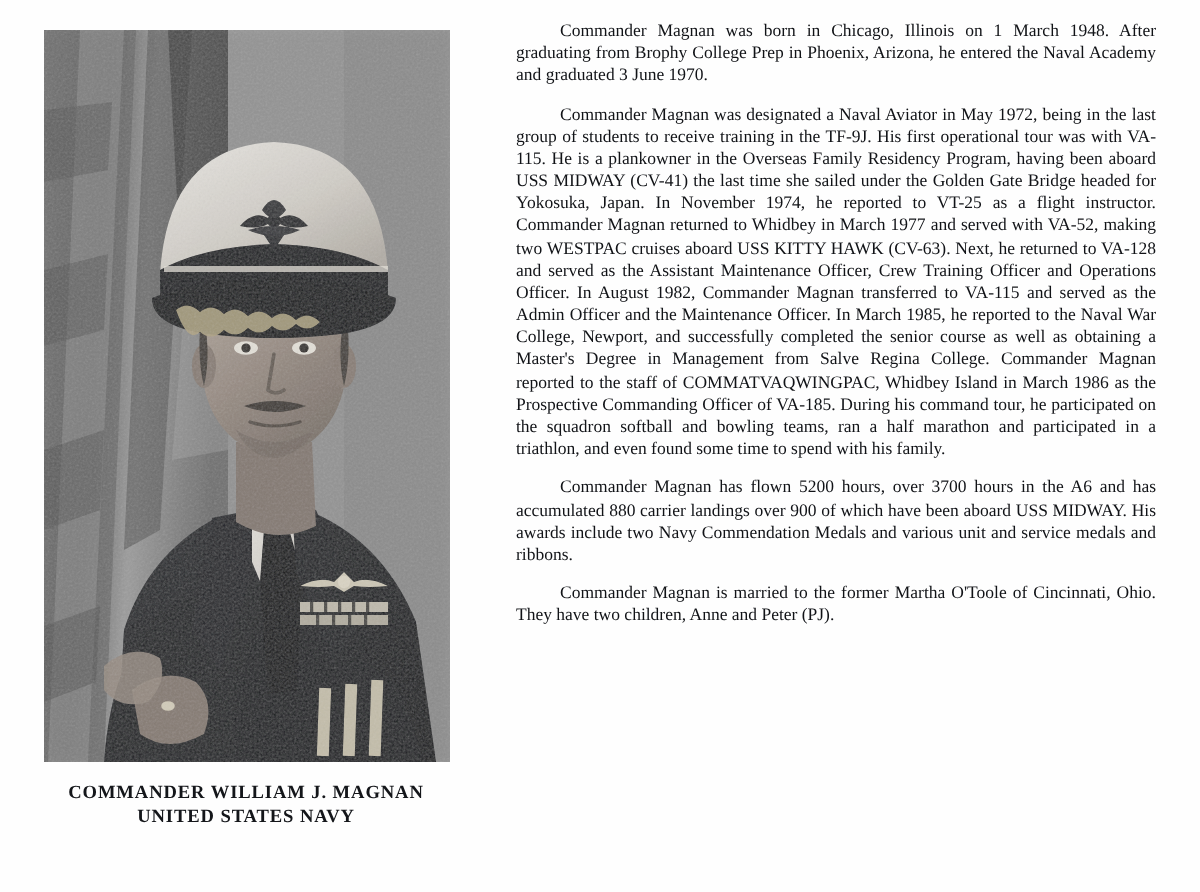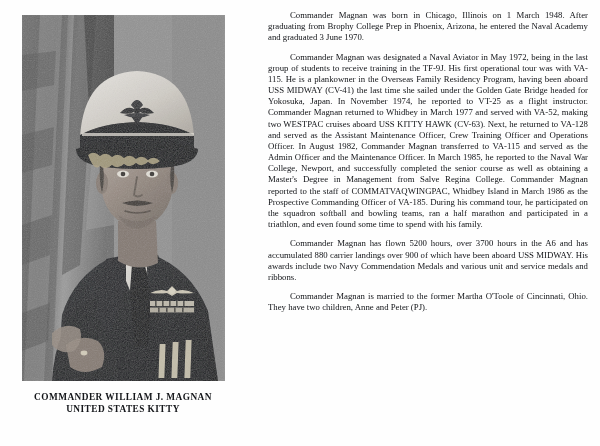--- a/index.html
+++ b/index.html
@@ -55,21 +55,21 @@
     font-weight: bold;
     letter-spacing: 0.45px;
     color: #14161a;
     line-height: 12px;
   }
   #portrait-caption .cap-line { display: block; white-space: nowrap; }
 
   
   #bio-column {
     position: absolute;
-    left: 268px;
+    left: 258px;
     top: 10px;
     width: 320px;
   }
 
   .bio-paragraph {
     font-family: "Liberation Serif", serif;
     font-size: 8.75px;
     line-height: 11.15px;
     color: #111317;
     text-align: justify;
@@ -244,21 +244,21 @@
             </g>
           </g>
 
           <rect x="0" y="0" width="203" height="366" fill="#000" opacity="0.05" filter="url(#softer)"></rect>
         </g>
       </svg>
     </div>
 
     <div id="portrait-caption">
       <span class="cap-line">COMMANDER WILLIAM J. MAGNAN</span>
-      <span class="cap-line">UNITED STATES KITTY</span>
+      <span class="cap-line">UNITED STATES NAVY</span>
     </div>
   </div>
 
   <div id="bio-column">
     <p class="bio-paragraph">Commander Magnan was born in Chicago, Illinois on 1 March 1948. After graduating from Brophy College Prep in Phoenix, Arizona, he entered the Naval Academy and graduated 3 June 1970.</p>
     <p class="bio-paragraph">Commander Magnan was designated a Naval Aviator in May 1972, being in the last group of students to receive training in the TF-9J. His first operational tour was with VA-115. He is a plankowner in the Overseas Family Residency Program, having been aboard USS MIDWAY (CV-41) the last time she sailed under the Golden Gate Bridge headed for Yokosuka, Japan. In November 1974, he reported to VT-25 as a flight instructor. Commander Magnan returned to Whidbey in March 1977 and served with VA-52, making two WESTPAC cruises aboard USS KITTY HAWK (CV-63). Next, he returned to VA-128 and served as the Assistant Maintenance Officer, Crew Training Officer and Operations Officer. In August 1982, Commander Magnan transferred to VA-115 and served as the Admin Officer and the Maintenance Officer. In March 1985, he reported to the Naval War College, Newport, and successfully completed the senior course as well as obtaining a Master's Degree in Management from Salve Regina College. Commander Magnan reported to the staff of COMMATVAQWINGPAC, Whidbey Island in March 1986 as the Prospective Commanding Officer of VA-185. During his command tour, he participated on the squadron softball and bowling teams, ran a half marathon and participated in a triathlon, and even found some time to spend with his family.</p>
     <p class="bio-paragraph">Commander Magnan has flown 5200 hours, over 3700 hours in the A6 and has accumulated 880 carrier landings over 900 of which have been aboard USS MIDWAY. His awards include two Navy Commendation Medals and various unit and service medals and ribbons.</p>
     <p class="bio-paragraph">Commander Magnan is married to the former Martha O'Toole of Cincinnati, Ohio. They have two children, Anne and Peter (PJ).</p>
   </div>
 

